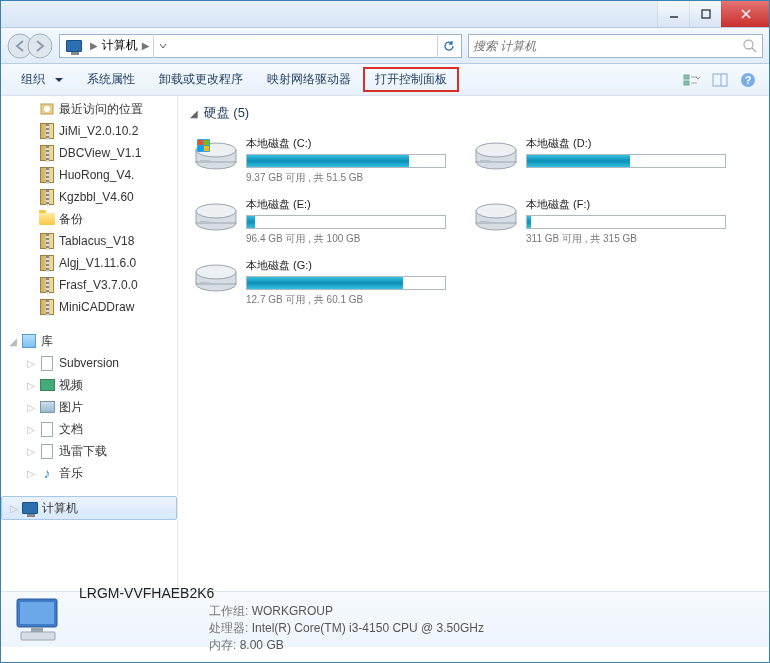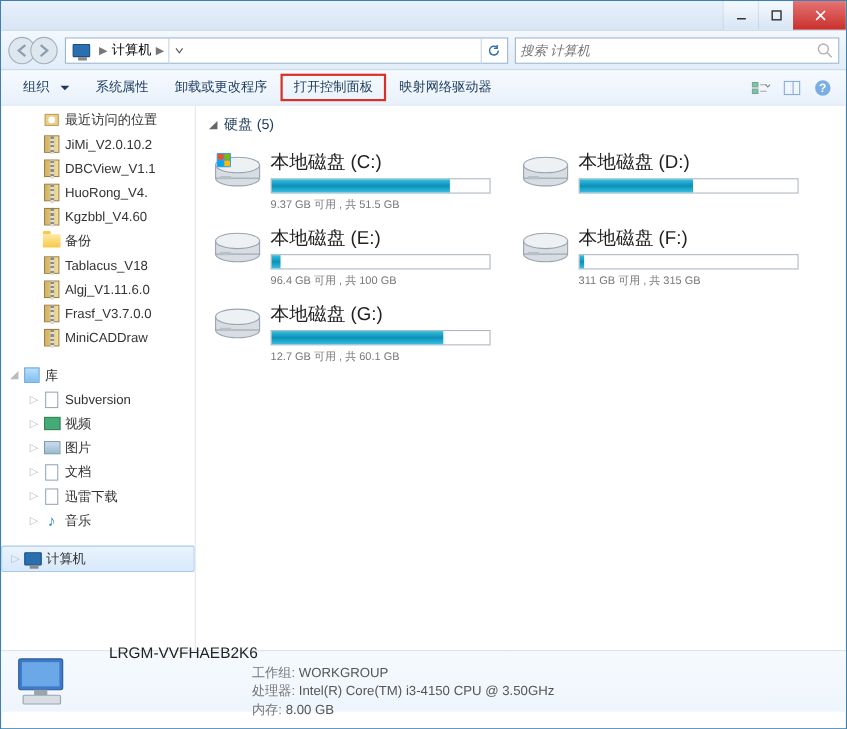--- a/index.html
+++ b/index.html
@@ -45,27 +45,27 @@
 .tree-spacer { height: 12px; }
 
 
 .content { flex: 1; overflow: auto; padding: 8px 12px; }
 .section-header { display: flex; align-items: center; font-size: 13px; color: #1b3a5b; margin-bottom: 8px; }
 .section-header .tri { font-size: 10px; color: #666; margin-right: 6px; }
 .drives { display: flex; flex-wrap: wrap; }
 .drive { width: 280px; display: flex; padding: 6px 4px; }
 .drive-icon { width: 44px; height: 36px; margin-right: 8px; flex-shrink: 0; }
 .drive-info { flex: 1; }
-.drive-name { font-size: 17px; color: #222; margin-bottom: 3px; }
+.drive-name { font-size: 11px; color: #222; margin-bottom: 3px; }
 .drive-bar { height: 14px; border: 1px solid #b0b9c2; background: #fff; position: relative; margin-bottom: 3px; width: 200px; }
 .drive-fill { height: 100%; background: linear-gradient(#34c1e0,#0d8fb8,#34c1e0); }
 .drive-text { font-size: 10px; color: #777; }
 
 
-.details { height: 56px; border-top: 1px solid #d7e3ef; background: linear-gradient(#f6fafe,#eef5fc); display: flex; align-items: center; padding: 6px 10px; font-size: 12px; gap: 20px; }
+.details { height: 56px; border-top: 1px solid #d7e3ef; background: linear-gradient(#f6fafe,#eef5fc); display: flex; align-items: center; padding: 6px 10px; font-size: 12px; }
 .details-icon { width: 54px; height: 50px; margin-right: 14px; }
 .details-text { color: #333; }
 .details-name { font-size: 14px; color: #222; margin-bottom: 2px; }
 .details-row { color: #555; line-height: 1.4; }
 .details-label { color: #777; }
 
 
 .ic-folder { background: linear-gradient(#ffe9a3,#f7c948); border-radius: 1px; width:16px; height:12px; position:relative; }
 .ic-folder::before { content:""; position:absolute; top:-3px; left:0; width:7px; height:3px; background:#f7c948; border-radius:1px 1px 0 0; }
 .ic-zip { width:14px; height:16px; background: linear-gradient(90deg,#d0b060,#f0e0a0); border:1px solid #a08040; position:relative; }
@@ -137,22 +137,22 @@
         <circle cx="6.5" cy="6.5" r="4.5" fill="none" stroke="#666" stroke-width="1.3"></circle>
         <line x1="10" y1="10" x2="14" y2="14" stroke="#666" stroke-width="1.3"></line>
       </svg>
   </div>
 </div>
 
 <div class="toolbar">
   <div class="tool-item first">组织</div>
   <div class="tool-item">系统属性</div>
   <div class="tool-item">卸载或更改程序</div>
+  <div class="tool-item">映射网络驱动器</div>
   <div class="tool-item tool-highlight">打开控制面板</div>
-  <div class="tool-item">映射网络驱动器</div>
   <div class="tool-right">
     <div class="tool-icon-btn">
       <svg width="18" height="14" viewBox="0 0 18 14">
           <rect x="1" y="2" width="5" height="4" fill="#5a8" stroke="#486"></rect>
           <rect x="1" y="8" width="5" height="4" fill="#5a8" stroke="#486"></rect>
           <line x1="8" y1="4" x2="14" y2="4" stroke="#888"></line>
           <line x1="8" y1="10" x2="14" y2="10" stroke="#888"></line>
           <path d="M16 5 l2 2 -2 2" fill="none" stroke="#555" transform="translate(-1,-3) rotate(90 16 7)"></path>
         </svg>
     </div>

